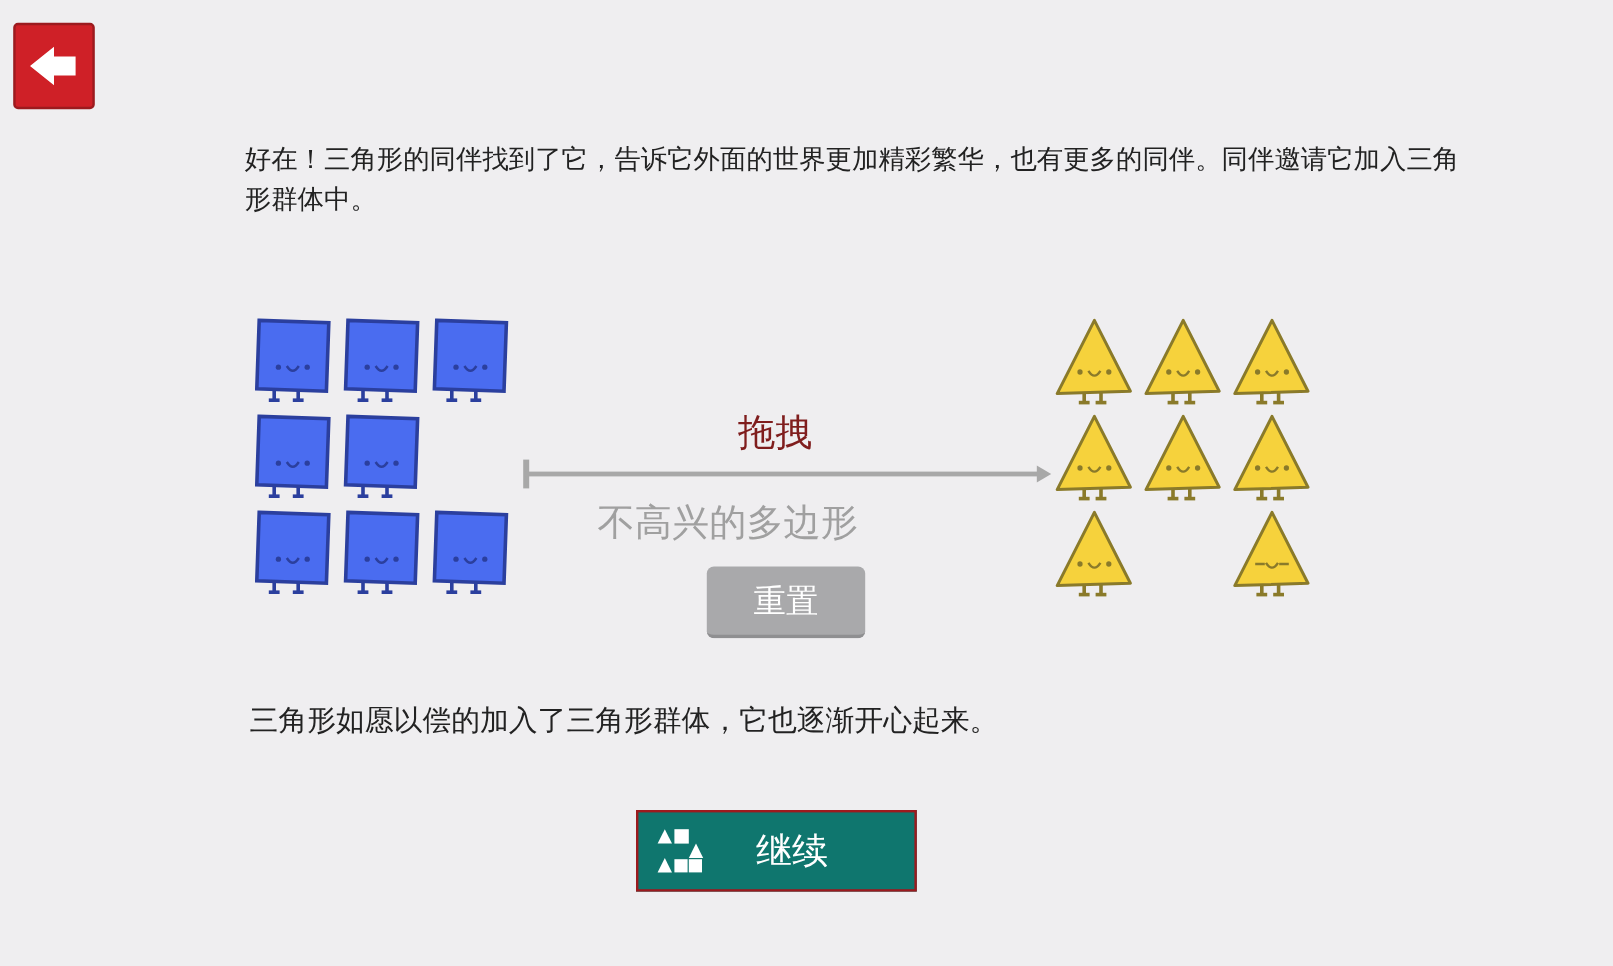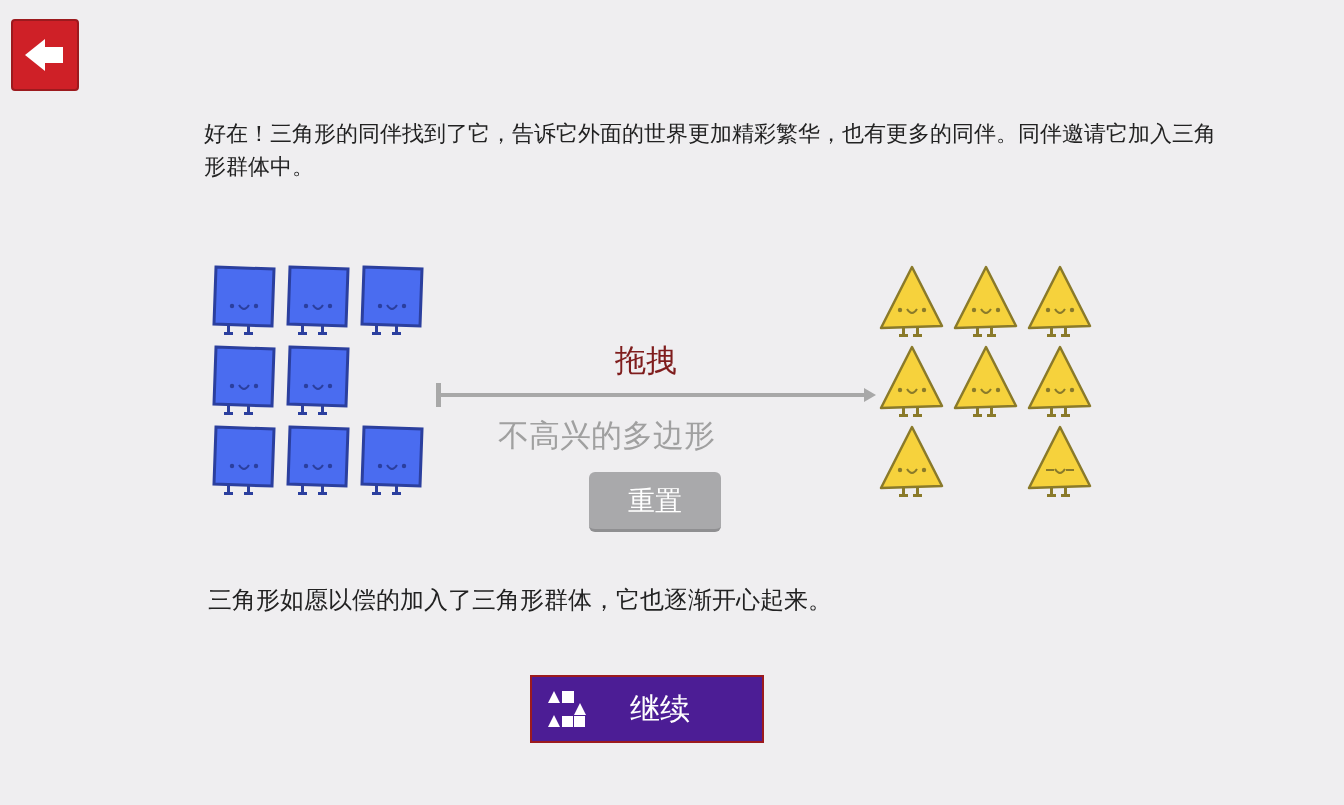--- a/index.html
+++ b/index.html
@@ -36,21 +36,21 @@
     position:absolute; left:589px; top:472px; width:132px; height:60px;
     background:#a9a9ab; border-radius:6px; border-bottom:3px solid #8f8f91;
     box-sizing:border-box; color:#fff; font-size:27px;
     display:flex; align-items:center; justify-content:center; cursor:pointer;
   }
   .result-text {
     position:absolute; left:208px; top:560px; font-size:24px; color:#222;margin-top:24px;
   }
   .continue-btn {
     position:absolute; left:530px; top:675px; width:234px; height:68px;
-    background:#4c1d95; border:2px solid #9c1a1e; box-sizing:border-box;
+    background:#0f766e; border:2px solid #9c1a1e; box-sizing:border-box;
     cursor:pointer;
   }
   .continue-btn .icon { position:absolute; left:14px; top:12px; width:42px; height:40px; }
   .continue-btn .label {
     position:absolute; left:98px; top:12px; font-size:30px; color:#fff;
   }
 </style>
 </head>
 <body>
 

